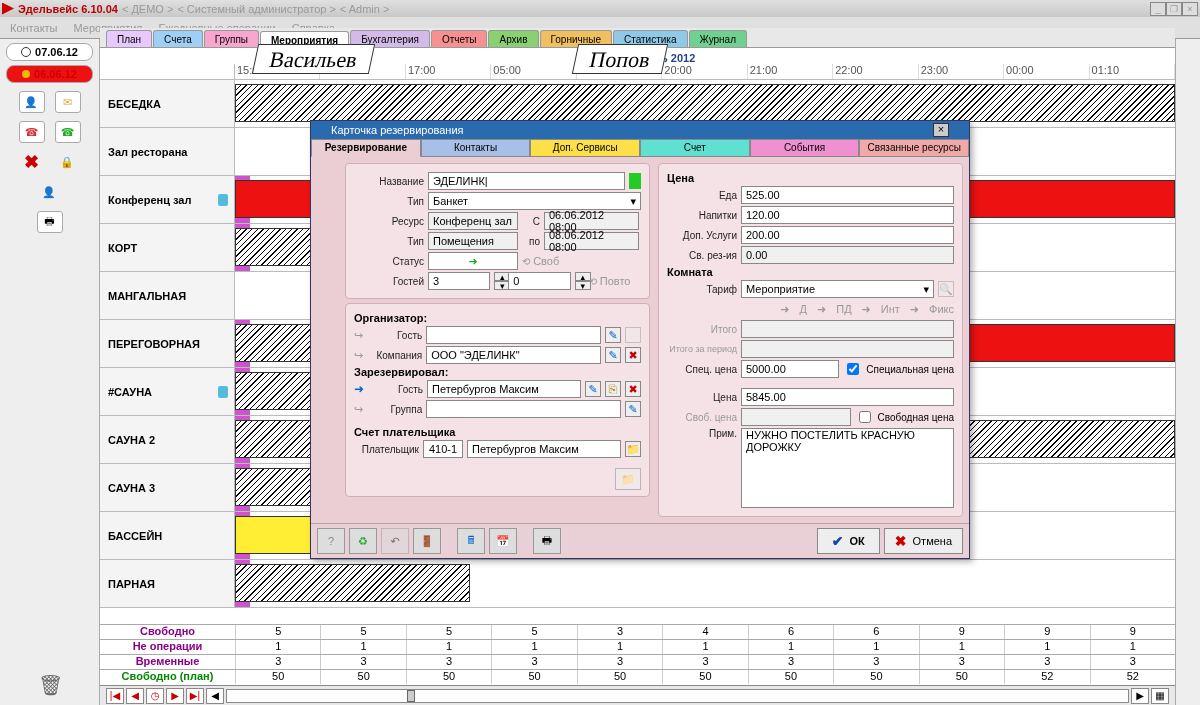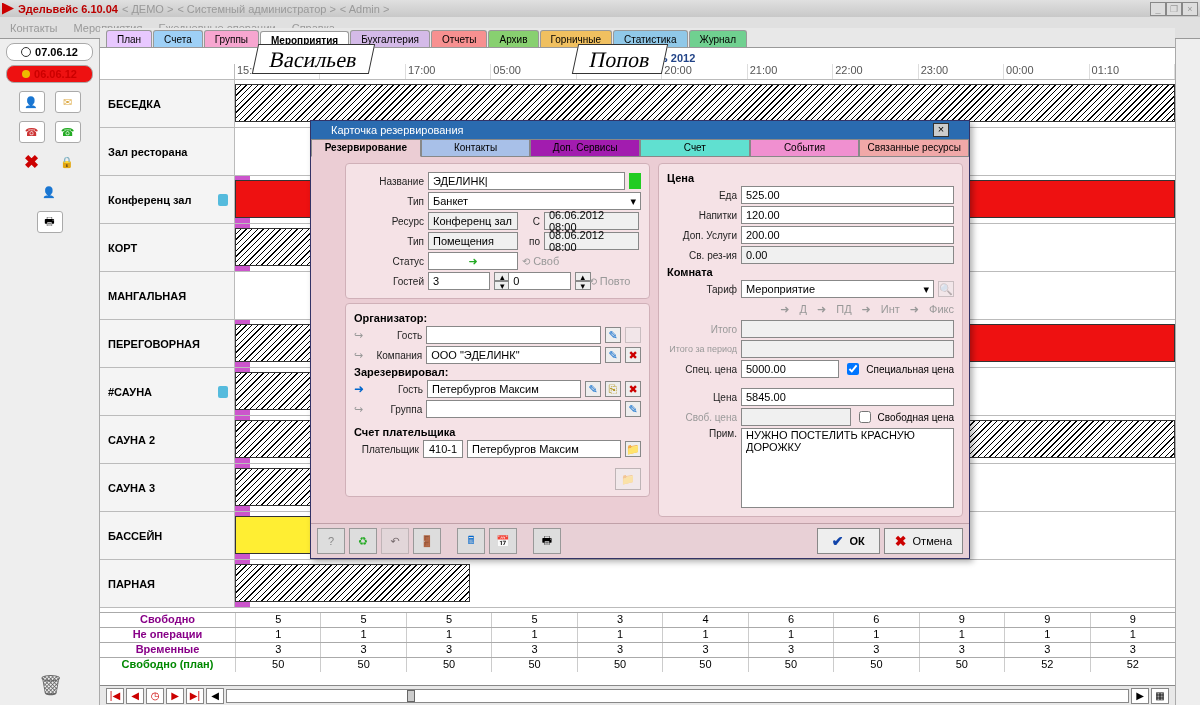--- a/index.html
+++ b/index.html
@@ -69,21 +69,21 @@
   .chk { width:12px; height:12px; }
   textarea.finput { height:80px; resize:none; font-family:inherit;}
   .grey { color:#999;}
   
   .dlg-buttons { display:flex; align-items:center; padding:4px 6px; gap:4px; background:#e8d0d6; border-top:1px solid #c0a0a8;}
   .toolbtn { width:28px; height:26px; border:1px solid #999; background:#ddd; display:flex; align-items:center; justify-content:center; cursor:pointer;}
   .okbtn { margin-left:auto; padding:4px 14px; border:1px solid #888; background:#eee; display:flex; align-items:center; gap:6px; cursor:pointer;}
   .cancelbtn { padding:4px 10px; border:1px solid #888; background:#eee; display:flex; align-items:center; gap:6px; cursor:pointer;}
   
   
-  .bottom { position:absolute; bottom:33px; left:0; right:0; background:#fff;}
+  .bottom { position:absolute; bottom:21px; left:0; right:0; background:#fff;}
   .brow { display:flex; height:15px; border-top:1px solid #aaa; font-size:10px;}
   .brow .bh { width:135px; text-align:center; color:#808; font-weight:bold;}
   .brow.g .bh { color:#080;}
   .brow .bc { flex:1; text-align:center; border-left:1px solid #ccc;}
   
   
   .navbar { position:absolute; bottom:0; left:0; right:0; height:20px; background:#e8e8e8; border-top:1px solid #888; display:flex; align-items:center; padding:0 6px; gap:2px;}
   .navbtn { width:18px; height:16px; border:1px solid #888; background:#fff; text-align:center; font-size:10px; cursor:pointer; line-height:14px;}
   .navred { color:#c00;}
   
@@ -354,21 +354,21 @@
 </div>
 
 <div class="dialog">
   <div class="dlg-title">
     <span>Карточка резервирования</span>
     <div class="x">×</div>
   </div>
   <div class="dlg-tabs" id="dtabs">
       <div class="dtab active" style="background: rgb(235, 205, 212);">Резервирование</div>
       <div class="dtab" style="background: rgb(168, 192, 232);">Контакты</div>
-      <div class="dtab" style="background: #a21caf;">Доп. Сервисы</div>
+      <div class="dtab" style="background: #fde047;">Доп. Сервисы</div>
       <div class="dtab" style="background: rgb(96, 224, 208);">Счет</div>
       <div class="dtab" style="background: rgb(240, 144, 208);">События</div>
       <div class="dtab" style="background: rgb(240, 168, 168);">Связанные ресурсы</div>
     </div>
 
   <div class="dlg-body">
 
     <div class="col">
       <div class="group">
         <div class="frow">

